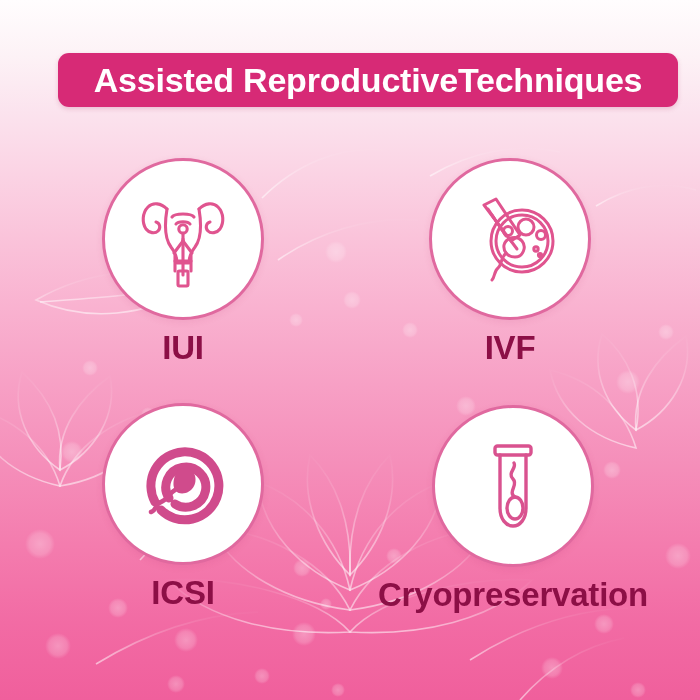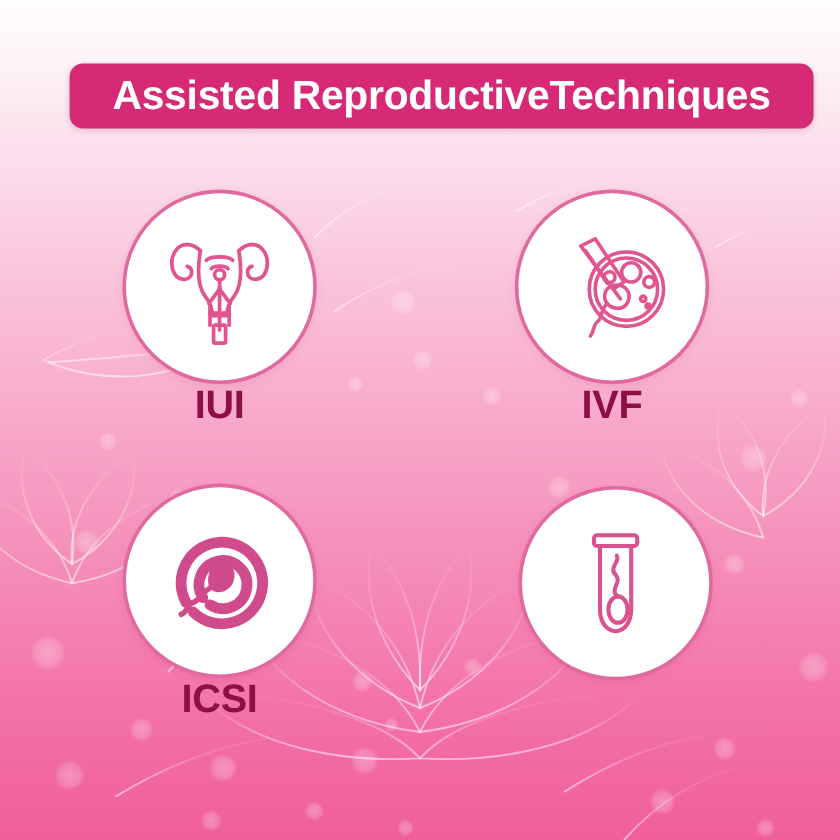--- a/index.html
+++ b/index.html
@@ -90,20 +90,21 @@
     border: 3px solid #e0699f;
     margin: 0 auto;
     display: flex;
     align-items: center;
     justify-content: center;
     box-shadow: 0 2px 7px rgba(180, 40, 100, 0.10);
   }
   .circle svg { display: block; }
 
   .card-label {
+    margin-top: 11px;
     color: #8c0f46;
     font-size: 33px;
     font-weight: bold;
     line-height: 1.05;
     letter-spacing: -0.2px;
     white-space: nowrap;
     font-family: "Liberation Sans", sans-serif;
   }
 </style>
 </head>
@@ -293,16 +294,17 @@
             <rect x="38" y="16" width="36" height="9" rx="2.5"></rect>
 
             <path d="M43 25 L43 78 C43 89 49 96 56 96 C63 96 69 89 69 78 L69 25"></path>
 
             <ellipse cx="58" cy="78" rx="8" ry="11"></ellipse>
 
             <path d="M58 67 C50 62 62 55 56 49 C50 43 60 38 57 33"></path>
           </g>
         </svg>
       </div>
+      <div class="card-label">Cryopreservation</div>
     </div>
 
   </div>
 </div>
 
 </body></html>

